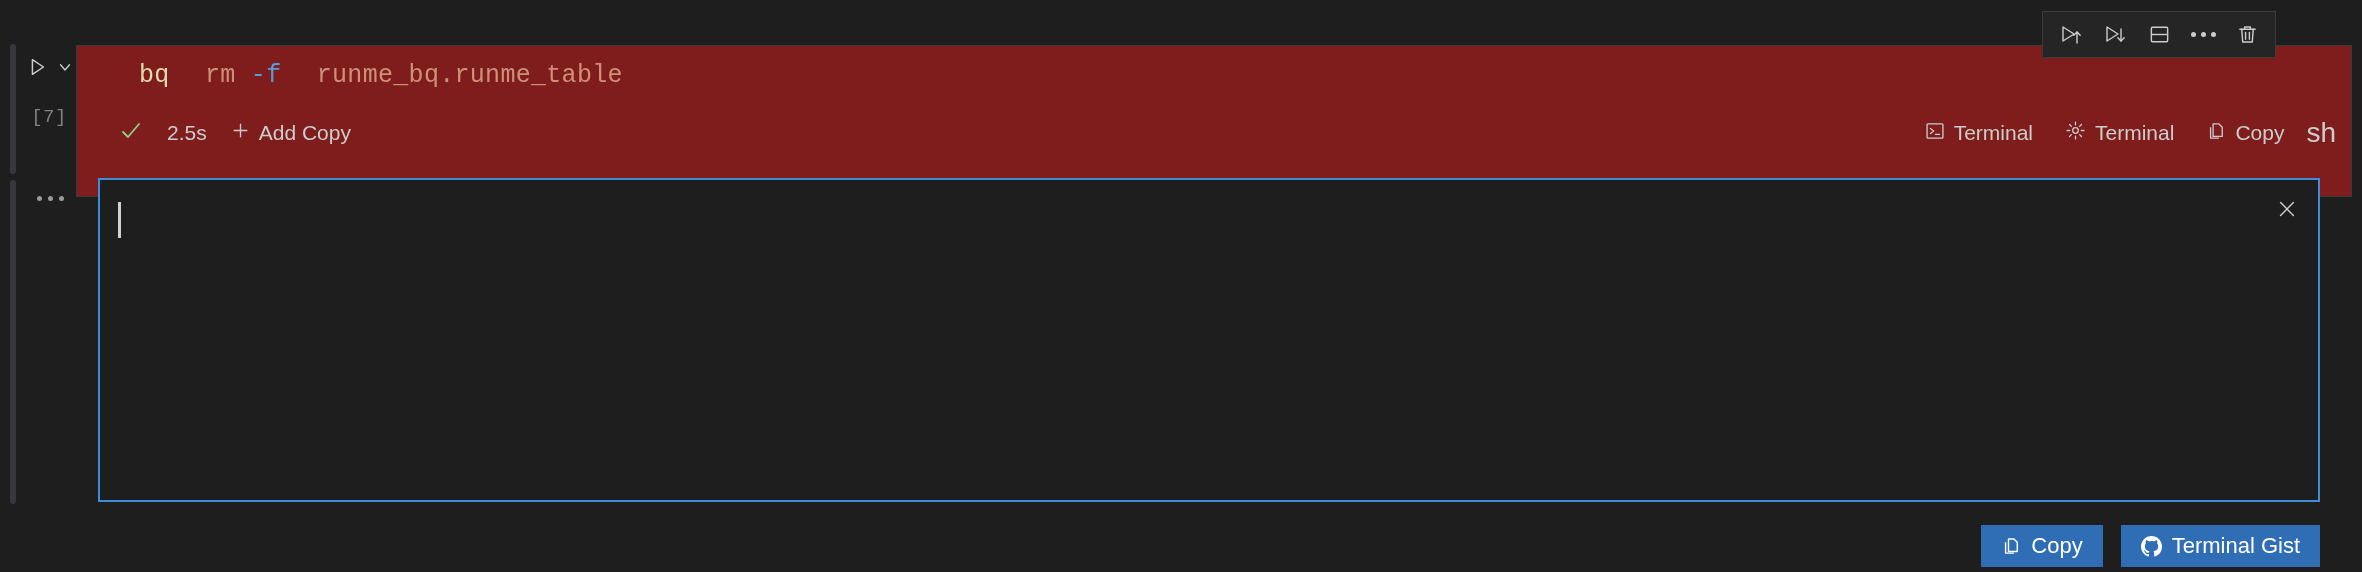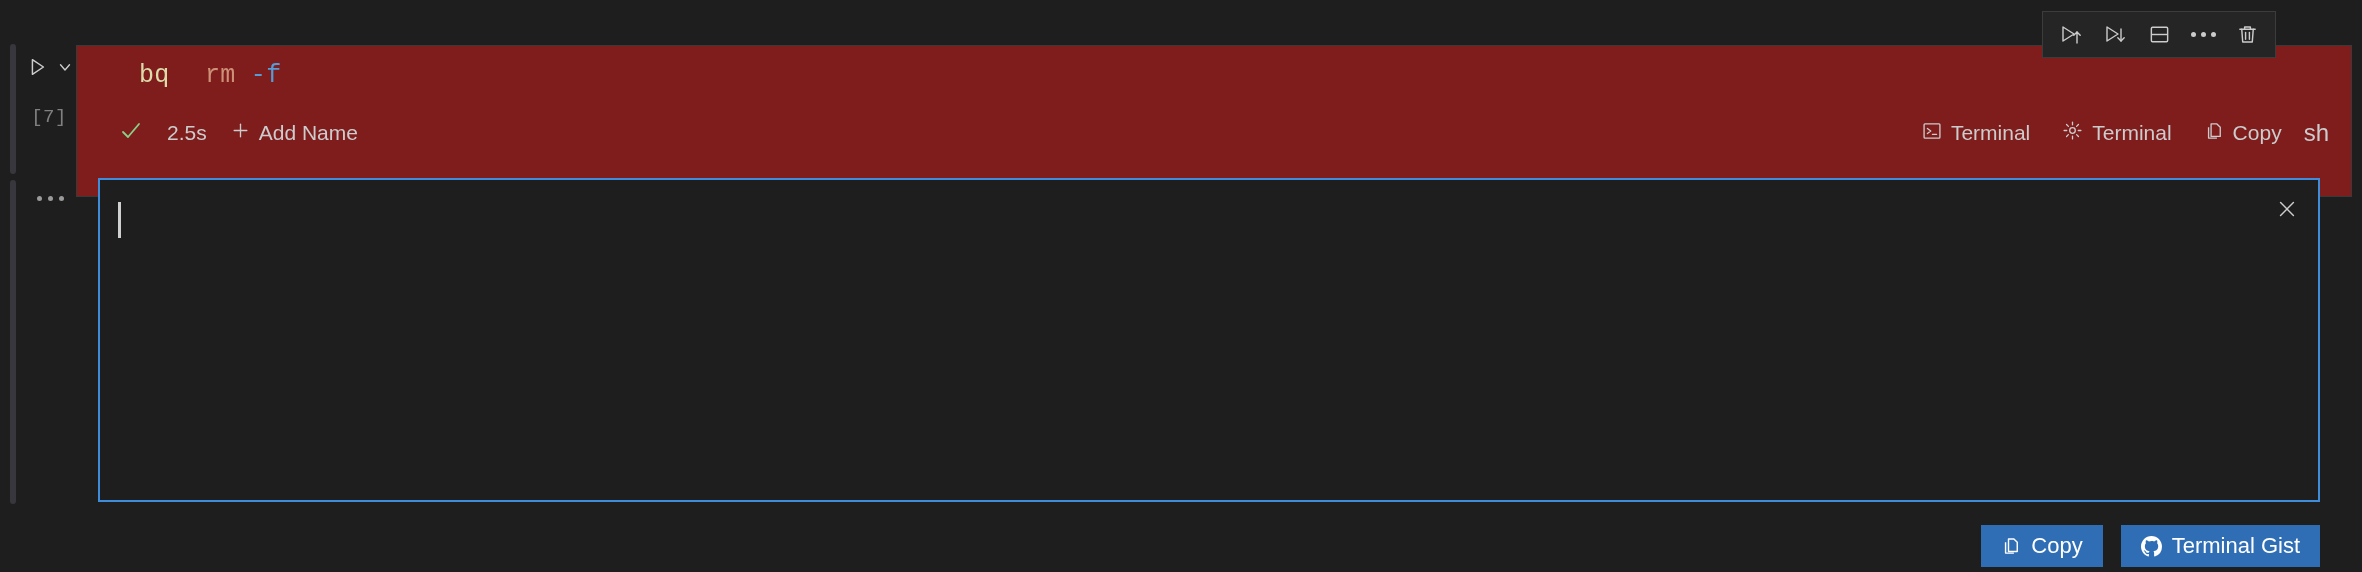--- a/index.html
+++ b/index.html
@@ -123,21 +123,21 @@
 
   
   .status-row {
     position: absolute;
     left: 0; right: 0;
     top: 58px;
     height: 58px;
     display: flex;
     align-items: center;
     padding-left: 30px;
-    padding-right: 12px;
+    padding-right: 5px;
   }
   .status-left {
     display: flex;
     align-items: center;
     gap: 0px;
   }
   .status-item {
     display: flex;
     align-items: center;
     gap: 9px;
@@ -151,21 +151,21 @@
   .check-mark { color: #89d185; font-size: 26px; line-height: 1; }
   .status-right {
     margin-left: auto;
     display: flex;
     align-items: center;
     gap: 4px;
     padding-right: 0px;
   }
   .status-right .status-item { padding: 4px 14px; justify-content: space-between; }
   .lang-tag {
-    font-size: 24px;
+    font-size: 28px;
     color: #cccccc;
     padding: 4px 10px 4px 4px;
     cursor: pointer;
   }
 
   
   .cell-toolbar {
     position: absolute;
     left: 2042px;
     top: 11px;
@@ -268,41 +268,41 @@
 </div>
 
 <div class="output-gutter-more">
   <i></i>
     <i></i>
     <i></i>
 </div>
 
 <div class="code-cell">
   <div class="code-line">
-    <span class="tok-cmd">bq</span><span class="tok-plain"> </span><span class="tok-arg">rm</span><span class="tok-plain"> </span><span class="tok-flag">-f</span><span class="tok-plain"> </span>
+    <span class="tok-cmd">bq</span><span class="tok-plain"> </span><span class="tok-arg">rm</span><span class="tok-plain"> </span><span class="tok-flag">-f</span><span class="tok-plain"> </span><span class="tok-arg">runme_bq.runme_table</span>
   </div>
 
   <div class="status-row">
     <div class="status-left">
       <div class="status-item static">
         <span class="check-mark">
           <svg width="24" height="24" viewBox="0 0 24 24" fill="none" stroke="#89d185" stroke-width="1.8" stroke-linecap="round" stroke-linejoin="round">
             <polyline points="4,13 9,18 20,5"></polyline>
           </svg>
         </span>
       </div>
       <div class="status-item static">2.5s</div>
       <div class="status-item">
         <span>
           <svg width="19" height="19" viewBox="0 0 24 24" fill="none" stroke="#cccccc" stroke-width="1.7" stroke-linecap="round">
             <line x1="12" y1="4" x2="12" y2="20"></line>
             <line x1="4" y1="12" x2="20" y2="12"></line>
           </svg>
         </span>
-        <span>Add Name</span>
+        <span>Add Copy</span>
       </div>
     </div>
 
     <div class="status-right">
       <div class="status-item">
         <span>
           <svg width="20" height="20" viewBox="0 0 24 24" fill="none" stroke="#cccccc" stroke-width="1.6" stroke-linecap="round" stroke-linejoin="round">
             <rect x="2.5" y="3.5" width="19" height="17" rx="1"></rect>
             <polyline points="6.5,9 10.5,12 6.5,15"></polyline>
             <line x1="12.5" y1="16" x2="17.5" y2="16"></line>

